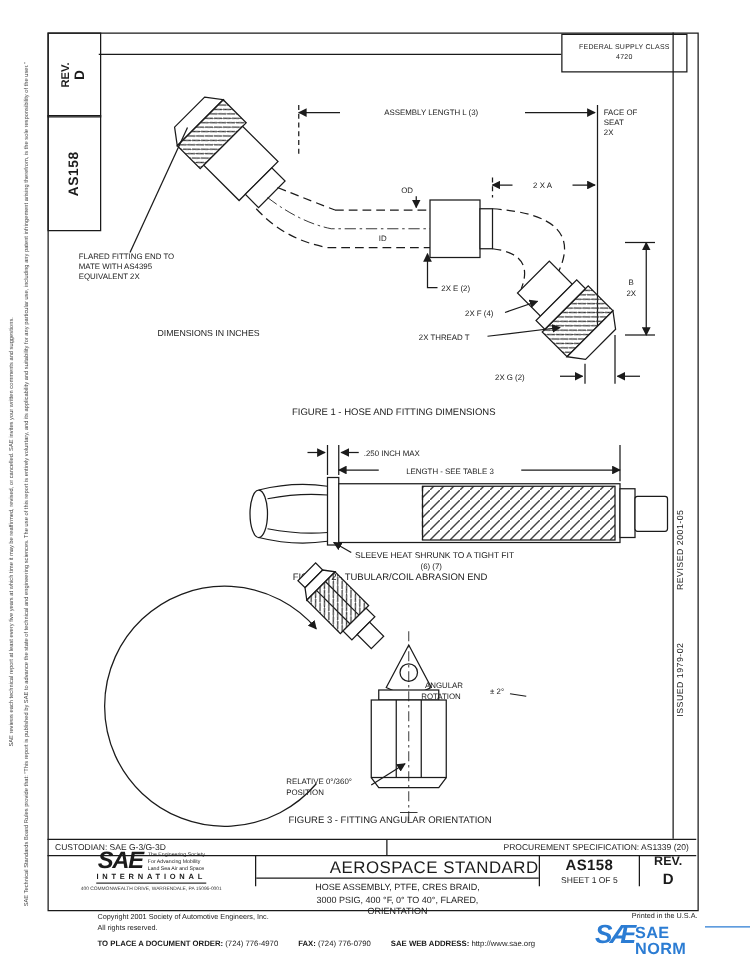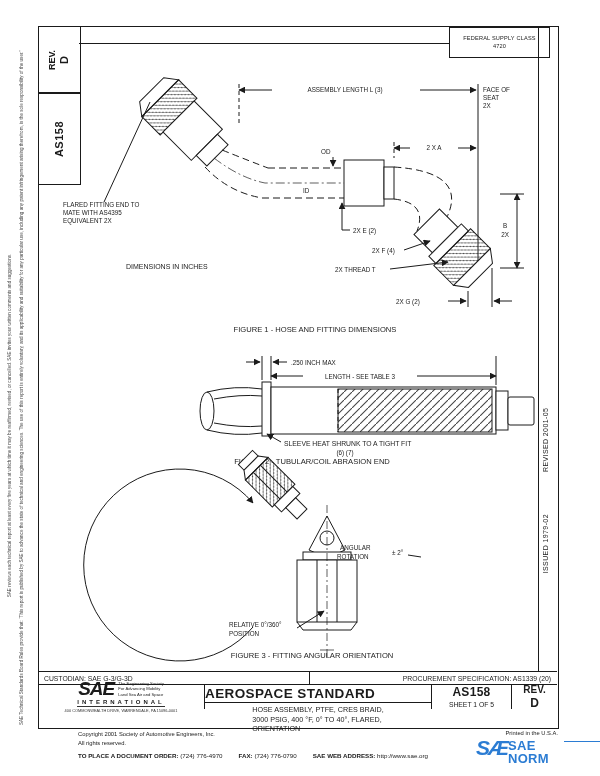--- a/index.html
+++ b/index.html
@@ -30,22 +30,22 @@
   .tb-proc{flex:1;font-size:6.8px;display:flex;align-items:center;justify-content:flex-end;padding-right:6px;box-sizing:border-box;}
   .tb-row2{left:38px;top:684px;width:519px;height:25px;display:flex;}
   .tb-cell{border-right:1px solid #1a1a1a;box-sizing:border-box;height:100%;}
   .tb-logo{width:167px;display:flex;flex-direction:column;align-items:center;justify-content:center;}
   .sae-mark-row{display:flex;align-items:center;gap:4px;}
   .sae-mark{font-size:19px;font-weight:900;font-style:italic;letter-spacing:-1px;line-height:.9;}
   .sae-tag{font-size:4.2px;line-height:1.25;color:#222;}
   .sae-intl{font-size:6px;font-weight:bold;letter-spacing:3px;margin-top:1px;border-bottom:.5px solid #333;padding-bottom:1px;}
   .sae-addr{font-size:3.9px;margin-top:1px;color:#333;}
   .tb-title{width:227px;display:flex;flex-direction:column;align-items:center;}
-  .tb-title .head{font-size:13.5px;font-weight:bold;letter-spacing:.4px;margin-top:2px;width:100%;text-align:left;border-bottom:1px solid #1a1a1a;padding-bottom:1px;}
-  .tb-title .sub{font-size:7.2px;line-height:1.35;margin-top:2px;}
+  .tb-title .head{font-size:13.5px;font-weight:normal;letter-spacing:.4px;margin-top:2px;width:100%;text-align:right;border-bottom:1px solid #1a1a1a;padding-bottom:1px;}
+  .tb-title .sub{font-size:7.2px;line-height:1.35;text-align:center;margin-top:2px;}
   .tb-num{width:80px;display:flex;flex-direction:column;align-items:center;justify-content:center;gap:2px;}
   .tb-num .n{font-size:12px;font-weight:bold;letter-spacing:.3px;}
   .tb-num .s{font-size:6.8px;}
   .tb-rev{width:45px;border-right:none;display:flex;flex-direction:column;align-items:center;justify-content:center;gap:1px;}
   .tb-rev .r1{font-size:10px;font-weight:bold;}
   .tb-rev .r2{font-size:12px;font-weight:bold;}
   
   .copyright{left:78px;top:730px;font-size:5.8px;line-height:1.5;color:#222;}
   .printed{left:430px;top:730px;width:128px;text-align:right;font-size:5.8px;color:#222;}
   .order-line{left:78px;top:752px;display:flex;gap:16px;font-size:6.2px;white-space:nowrap;align-items:baseline;}

